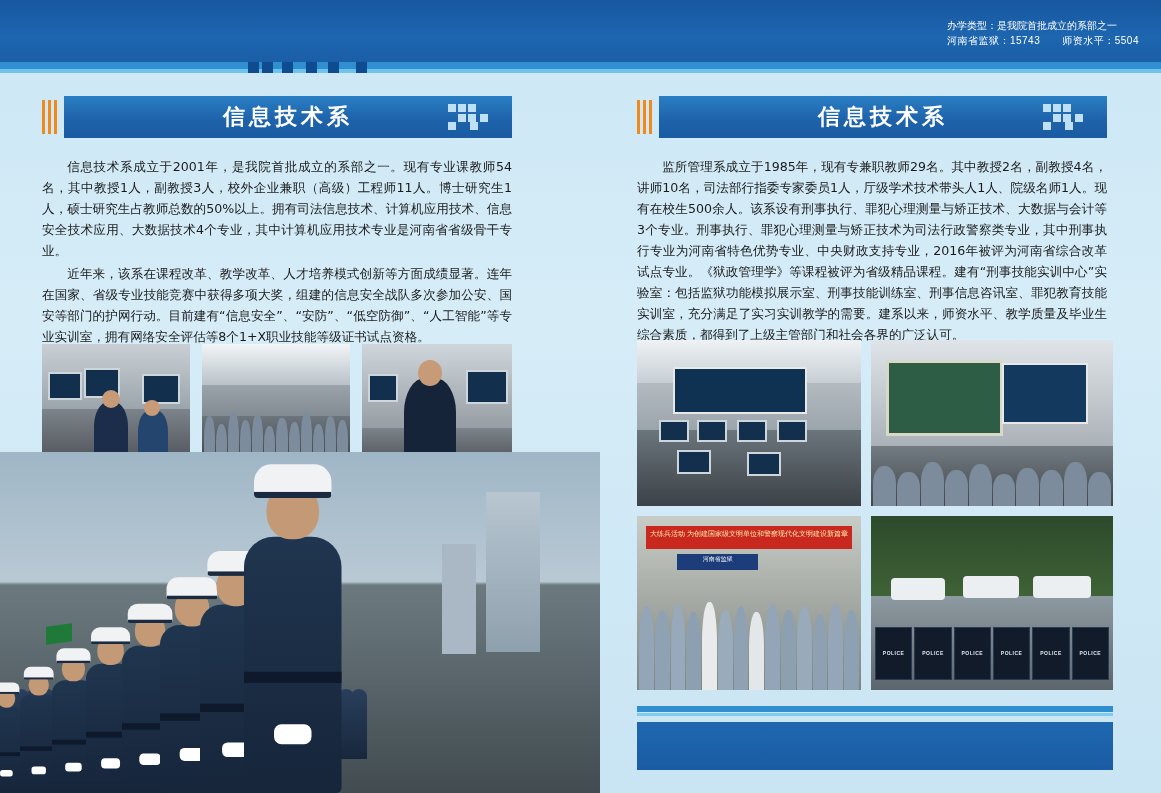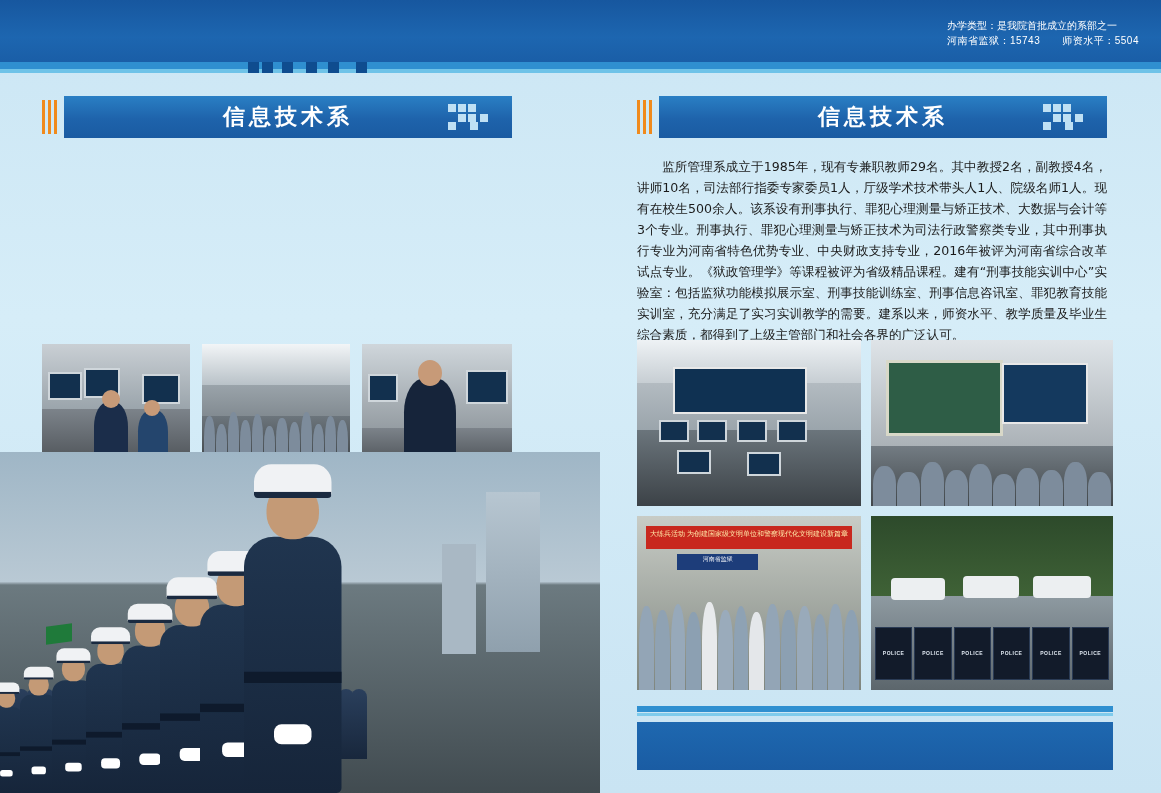--- a/index.html
+++ b/index.html
@@ -164,20 +164,22 @@
           <i style="left:10px;top:0;"></i>
           <i style="left:20px;top:0;"></i>
         <i style="left:10px;top:10px;"></i>
           <i style="left:20px;top:10px;"></i>
           <i style="left:32px;top:10px;"></i>
         <i style="left:0;top:18px;"></i>
           <i style="left:22px;top:18px;"></i>
       </div>
     </div>
     <div class="body-text">
+      <p>信息技术系成立于2001年，是我院首批成立的系部之一。现有专业课教师54名，其中教授1人，副教授3人，校外企业兼职（高级）工程师11人。博士研究生1人，硕士研究生占教师总数的50%以上。拥有司法信息技术、计算机应用技术、信息安全技术应用、大数据技术4个专业，其中计算机应用技术专业是河南省省级骨干专业。</p>
+      <p>近年来，该系在课程改革、教学改革、人才培养模式创新等方面成绩显著。连年在国家、省级专业技能竞赛中获得多项大奖，组建的信息安全战队多次参加公安、国安等部门的护网行动。目前建有“信息安全”、“安防”、“低空防御”、“人工智能”等专业实训室，拥有网络安全评估等8个1+X职业技能等级证书试点资格。</p>
     </div>
   </div>
 
   <div class="photos-left">
     <div class="ph" style="left:0;top:0;width:148px;height:120px;">
       <div class="scene">
         <div class="room"></div>
         <div class="desk" style="height:46%;"></div>
         <div class="mon" style="left:6px;top:28px;width:30px;height:24px;"></div>
         <div class="mon" style="left:42px;top:24px;width:32px;height:26px;"></div>

